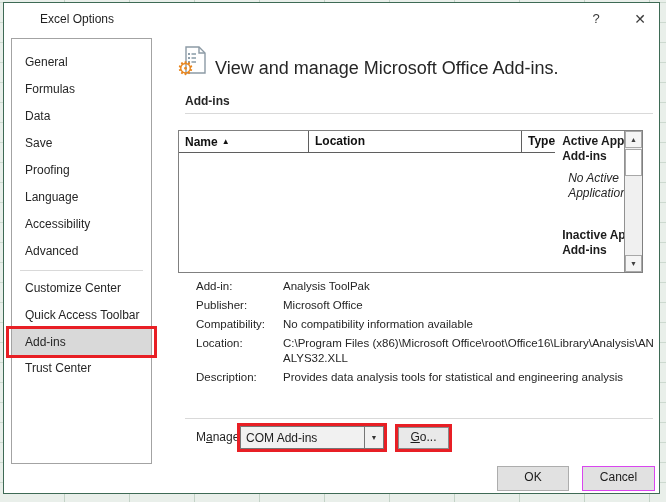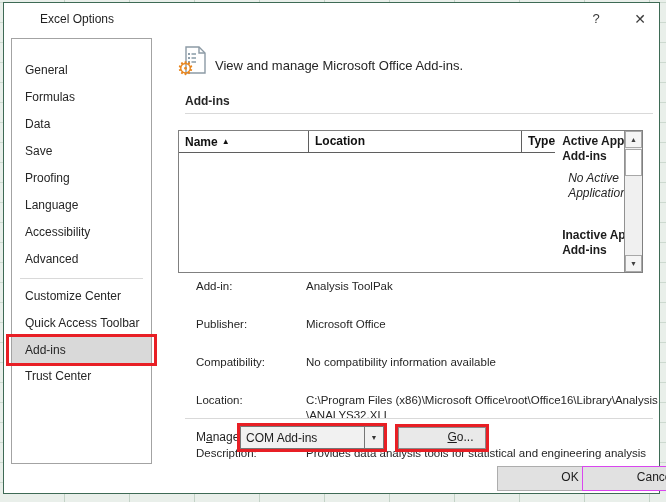--- a/index.html
+++ b/index.html
@@ -9,30 +9,30 @@
     background-image:
       repeating-linear-gradient(90deg, transparent 0 64px, #c3d3c7 64px 65px),
       repeating-linear-gradient(0deg, transparent 0 19px, #ccd9cf 19px 20px);}
   .dialog{position:absolute;left:3px;top:2px;width:655px;height:490px;background:#fff;border:1px solid #3e6a55;}
   .titlebar{position:absolute;left:0;top:0;width:100%;height:34px;background:#fff;}
   .title{position:absolute;left:36px;top:9px;font-size:12px;color:#1f1f1f;}
   .cap-btn{position:absolute;top:5px;width:22px;height:22px;text-align:center;line-height:22px;font-size:13px;color:#3b3b3b;cursor:pointer;}
   .cap-help{left:581px;}
   .cap-close{left:625px;font-size:14px;}
   
-  .sidebar{position:absolute;left:7px;top:35px;width:141px;height:426px;border:1px solid #a3a3a3;background:#fff;box-sizing:border-box;padding-top:18px;}
+  .sidebar{position:absolute;left:7px;top:35px;width:141px;height:426px;border:1px solid #a3a3a3;background:#fff;box-sizing:border-box;padding-top:10px;}
   .side-item{position:relative;height:27px;line-height:27px;padding-left:13px;font-size:12px;color:#262626;cursor:pointer;}
   .side-sep{height:1px;background:#d9d9d9;margin:5px 8px 4px 8px;}
   .side-item.selected{background:#d9d9d9;height:26px;line-height:26px;}
   .red-box{position:absolute;border:3px solid #e81f25;pointer-events:none;}
   .side-item .red-box{left:-6px;right:-6px;top:-3px;bottom:-3px;}
   
   .main-icon{position:absolute;left:176px;top:42px;width:28px;height:34px;}
   .main-icon .gear{position:absolute;left:-3px;top:12px;font-size:19px;color:#e8861f;}
-  .main-head{position:absolute;left:211px;top:55px;font-size:13px;color:#262626;}
+  .main-head{position:absolute;left:211px;top:55px;font-size:18px;color:#262626;}
   .sect-head{position:absolute;left:181px;top:91px;font-size:12px;font-weight:bold;color:#262626;}
   .hsep{position:absolute;height:1px;background:#d9d9d9;}
   .sep1{left:181px;top:110px;width:468px;}
   .sep2{left:181px;top:415px;width:468px;}
   
   .addin-table{position:absolute;left:174px;top:127px;width:463px;height:141px;border:1px solid #808080;display:flex;}
   .tbl-main{flex:1;display:flex;flex-direction:row;overflow:hidden;}
   .tbl-header{display:flex;height:21px;border-bottom:1px solid #5f5f5f;flex:none;}
   .th{box-sizing:border-box;font-size:12px;font-weight:bold;color:#111;line-height:21px;padding-left:6px;cursor:pointer;}
   .th-name{width:130px;border-right:1px solid #5f5f5f;}
@@ -42,31 +42,31 @@
   .tbl-body{flex:1;overflow:hidden;padding-left:7px;font-size:12px;color:#1c1c1c;}
   .grp-title{font-weight:bold;width:125px;line-height:15px;margin-top:3px;}
   .grp-note{font-style:italic;width:110px;line-height:15px;margin-top:7px;padding-left:6px;color:#262626;}
   .grp2{margin-top:27px;}
   
   .scrollbar{width:17px;flex:none;border-left:1px solid #919191;background:#f0f0f0;display:flex;flex-direction:column;}
   .scroll-btn{height:17px;flex:none;background:#f5f5f5;border:1px solid #a8a8a8;box-sizing:border-box;text-align:center;line-height:15px;font-size:7px;color:#404040;cursor:pointer;}
   .scroll-thumb{height:27px;flex:none;background:#ffffff;border:1px solid #a8a8a8;box-sizing:border-box;margin-top:1px;cursor:grab;}
   .scroll-track{flex:1;}
   
-  .details{position:absolute;left:192px;top:276px;width:462px;display:grid;grid-template-columns:87px 1fr;row-gap:4px;font-size:11.5px;color:#262626;line-height:15px;gap:23px;}
+  .details{position:absolute;left:192px;top:276px;width:462px;display:grid;grid-template-columns:87px 1fr;row-gap:4px;font-size:11.5px;color:#262626;line-height:15px;}
   .dt-val{word-break:break-all;}
   
   .manage-label{position:absolute;left:192px;top:427px;font-size:12px;color:#262626;}
   .u{text-decoration:underline;}
   .combo-wrap{position:absolute;left:233px;top:420px;}
   .combo{width:142px;height:21px;background:#f1f1f1;border:1px solid #767676;display:flex;align-items:center;cursor:pointer;}
   .combo-val{flex:1;font-size:12px;color:#1c1c1c;padding-left:5px;}
   .combo-arrow{width:18px;height:100%;border-left:1px solid #767676;text-align:center;font-size:7px;line-height:21px;color:#333;}
   .go-wrap{position:absolute;left:391px;top:421px;}
-  .btn{background:#e9e9e9;border:1px solid #8a8a8a;font-size:12px;color:#1c1c1c;text-align:center;cursor:pointer;font-family:inherit;padding-left:37px;}
+  .btn{background:#e9e9e9;border:1px solid #8a8a8a;font-size:12px;color:#1c1c1c;text-align:center;cursor:pointer;font-family:inherit;}
   .go-btn{width:49px;height:20px;line-height:18px;}
   .red-frame{border:3px solid #e81f25;}
   
   .ok-btn{position:absolute;left:493px;top:463px;width:70px;height:23px;line-height:21px;background:#e1e1e1;border:1px solid #adadad;}
   .cancel-btn{position:absolute;left:578px;top:463px;width:71px;height:23px;line-height:21px;background:#e1e1e1;border:1px solid #d946ef;}
 </style>
 </head>
 <body>
 
 <div class="canvas">

